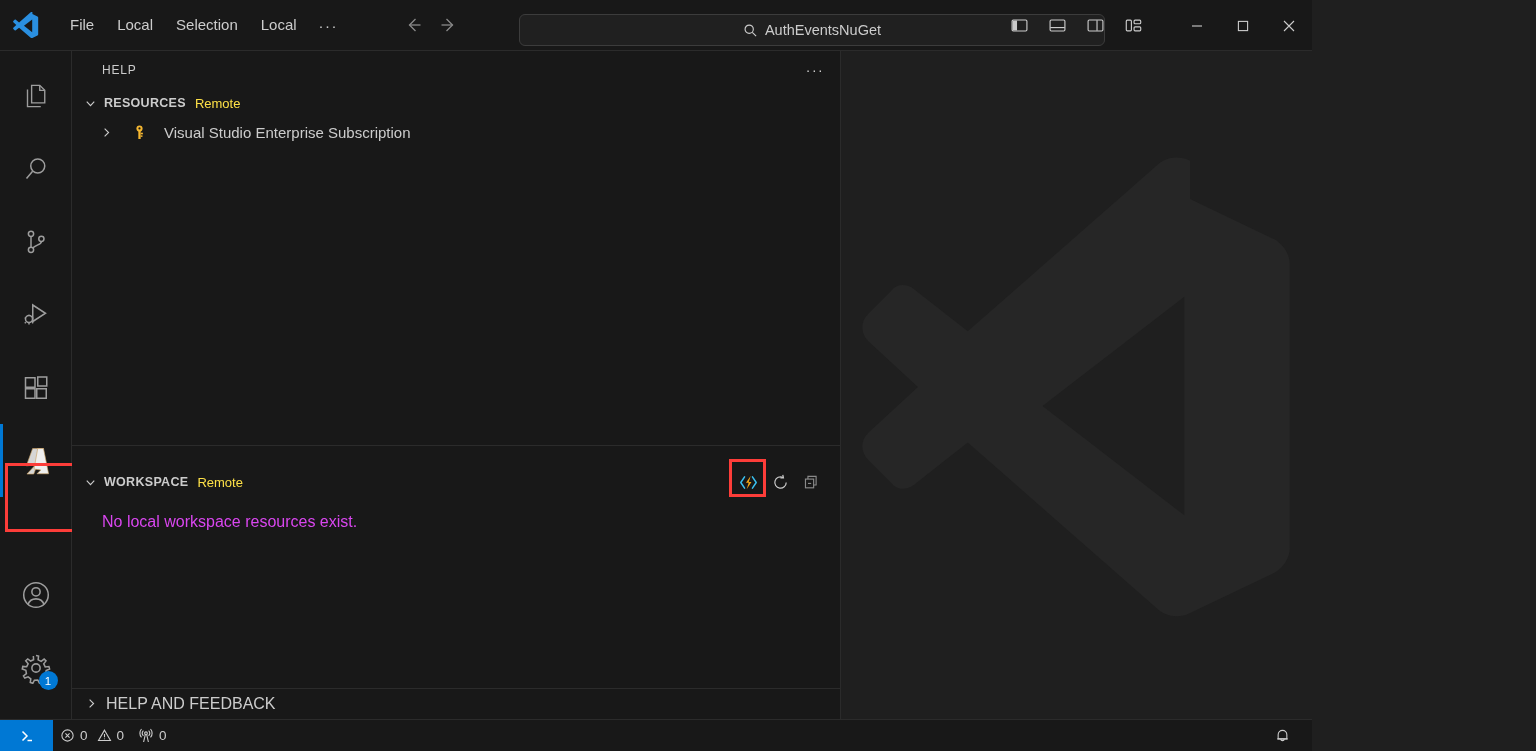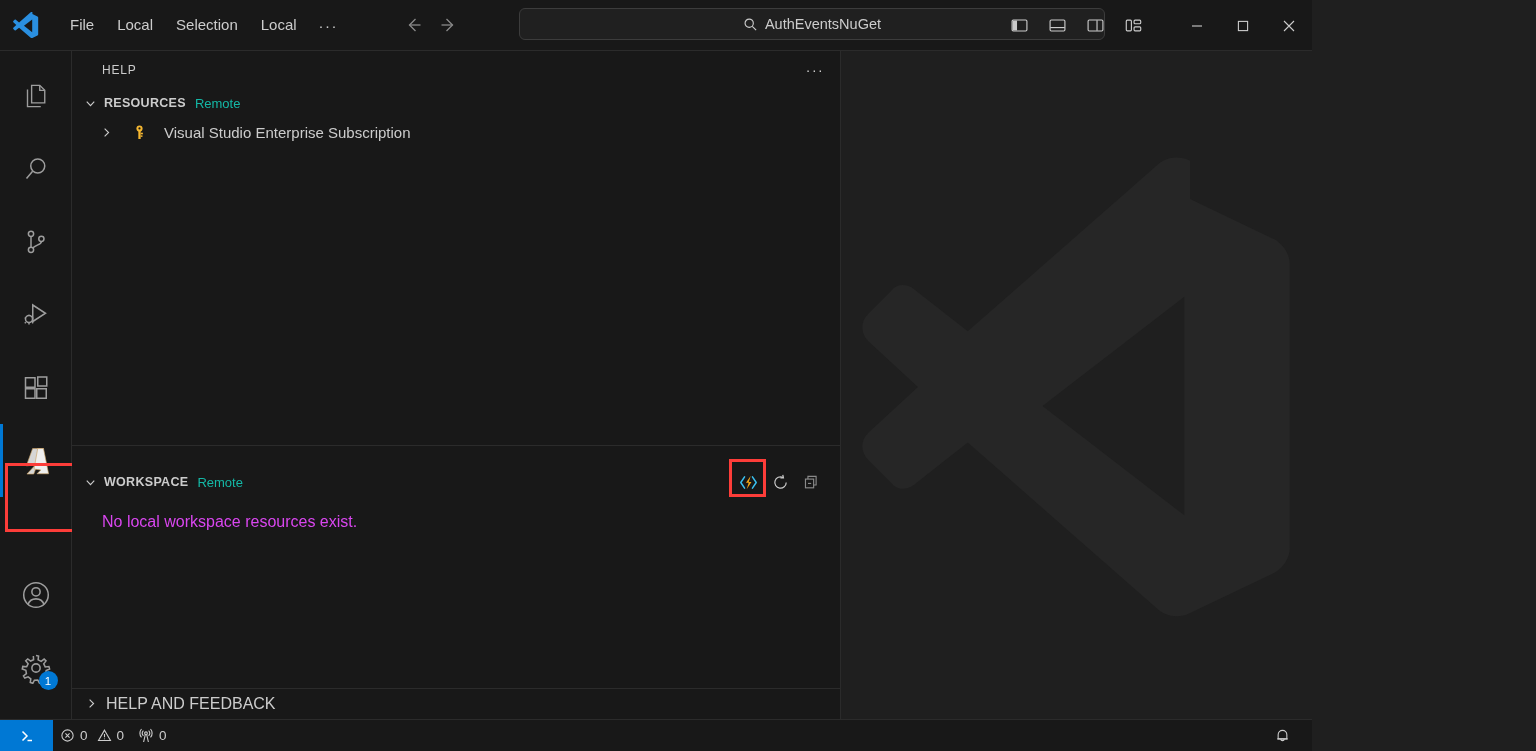--- a/index.html
+++ b/index.html
@@ -22,21 +22,21 @@
   .menu-item {
     font-size:15px; color:#cccccc; padding:4px 11px; border-radius:5px;
     white-space:nowrap; line-height:20px;
   }
   .menu-dots { font-size:15px; color:#cccccc; padding:4px 10px; letter-spacing:1.5px; }
 
   .navbtns { display:flex; align-items:center; gap:6px; margin-left:50px; }
   .navbtn { width:30px; height:26px; display:flex; align-items:center; justify-content:center; border-radius:4px; }
 
   .searchwrap {
-    position:absolute; left:519px; top:8px; width:586px; height:32px;
+    position:absolute; left:519px; top:14px; width:586px; height:32px;
   }
   .searchbox {
     width:100%; height:100%; background:#202020; border:1px solid #3c3c3c;
     border-radius:6px; display:flex; align-items:center; justify-content:center; gap:7px;
   }
   .searchbox .stxt { font-size:14.5px; color:#cccccc; }
 
   .winright { position:absolute; right:0; top:0; height:51px; display:flex; align-items:center; }
   .layoutbtns { display:flex; align-items:center; gap:8px; margin-right:26px; }
   .lbtn { width:30px; height:28px; display:flex; align-items:center; justify-content:center; border-radius:4px; }
@@ -80,21 +80,21 @@
   }
   .sb-title .t { font-size:12px; letter-spacing:.8px; color:#cccccc; }
   .sb-more { width:26px; height:24px; display:flex; align-items:center; justify-content:center;
              border-radius:4px; letter-spacing:1.5px; font-size:14px; color:#cccccc; }
 
   .section-header {
     height:28px; display:flex; align-items:center; padding-left:10px; gap:6px; flex:0 0 28px;
   }
   .section-header .chev { width:16px; height:16px; display:flex; align-items:center; justify-content:center; }
   .section-header .name { font-size:12.5px; font-weight:bold; color:#cccccc; letter-spacing:.3px; }
-  .section-header .sub { font-size:13px; color:#14b8a6; margin-left:3px; }
+  .section-header .sub { font-size:13px; color:#fde047; margin-left:3px; }
   .section-actions { margin-left:auto; display:flex; align-items:center; gap:4px; padding-right:14px; position:relative; }
   .sact { width:28px; height:24px; display:flex; align-items:center; justify-content:center; border-radius:4px; }
 
   .tree-row {
     height:30px; display:flex; align-items:center; padding-left:26px; gap:16px; cursor:pointer;
   }
   .tree-row .chev { width:16px; height:16px; display:flex; align-items:center; justify-content:center; }
   .tree-row .ico { width:18px; height:18px; display:flex; align-items:center; justify-content:center; }
   .tree-row .lbl { font-size:15px; color:#cccccc; }
 

